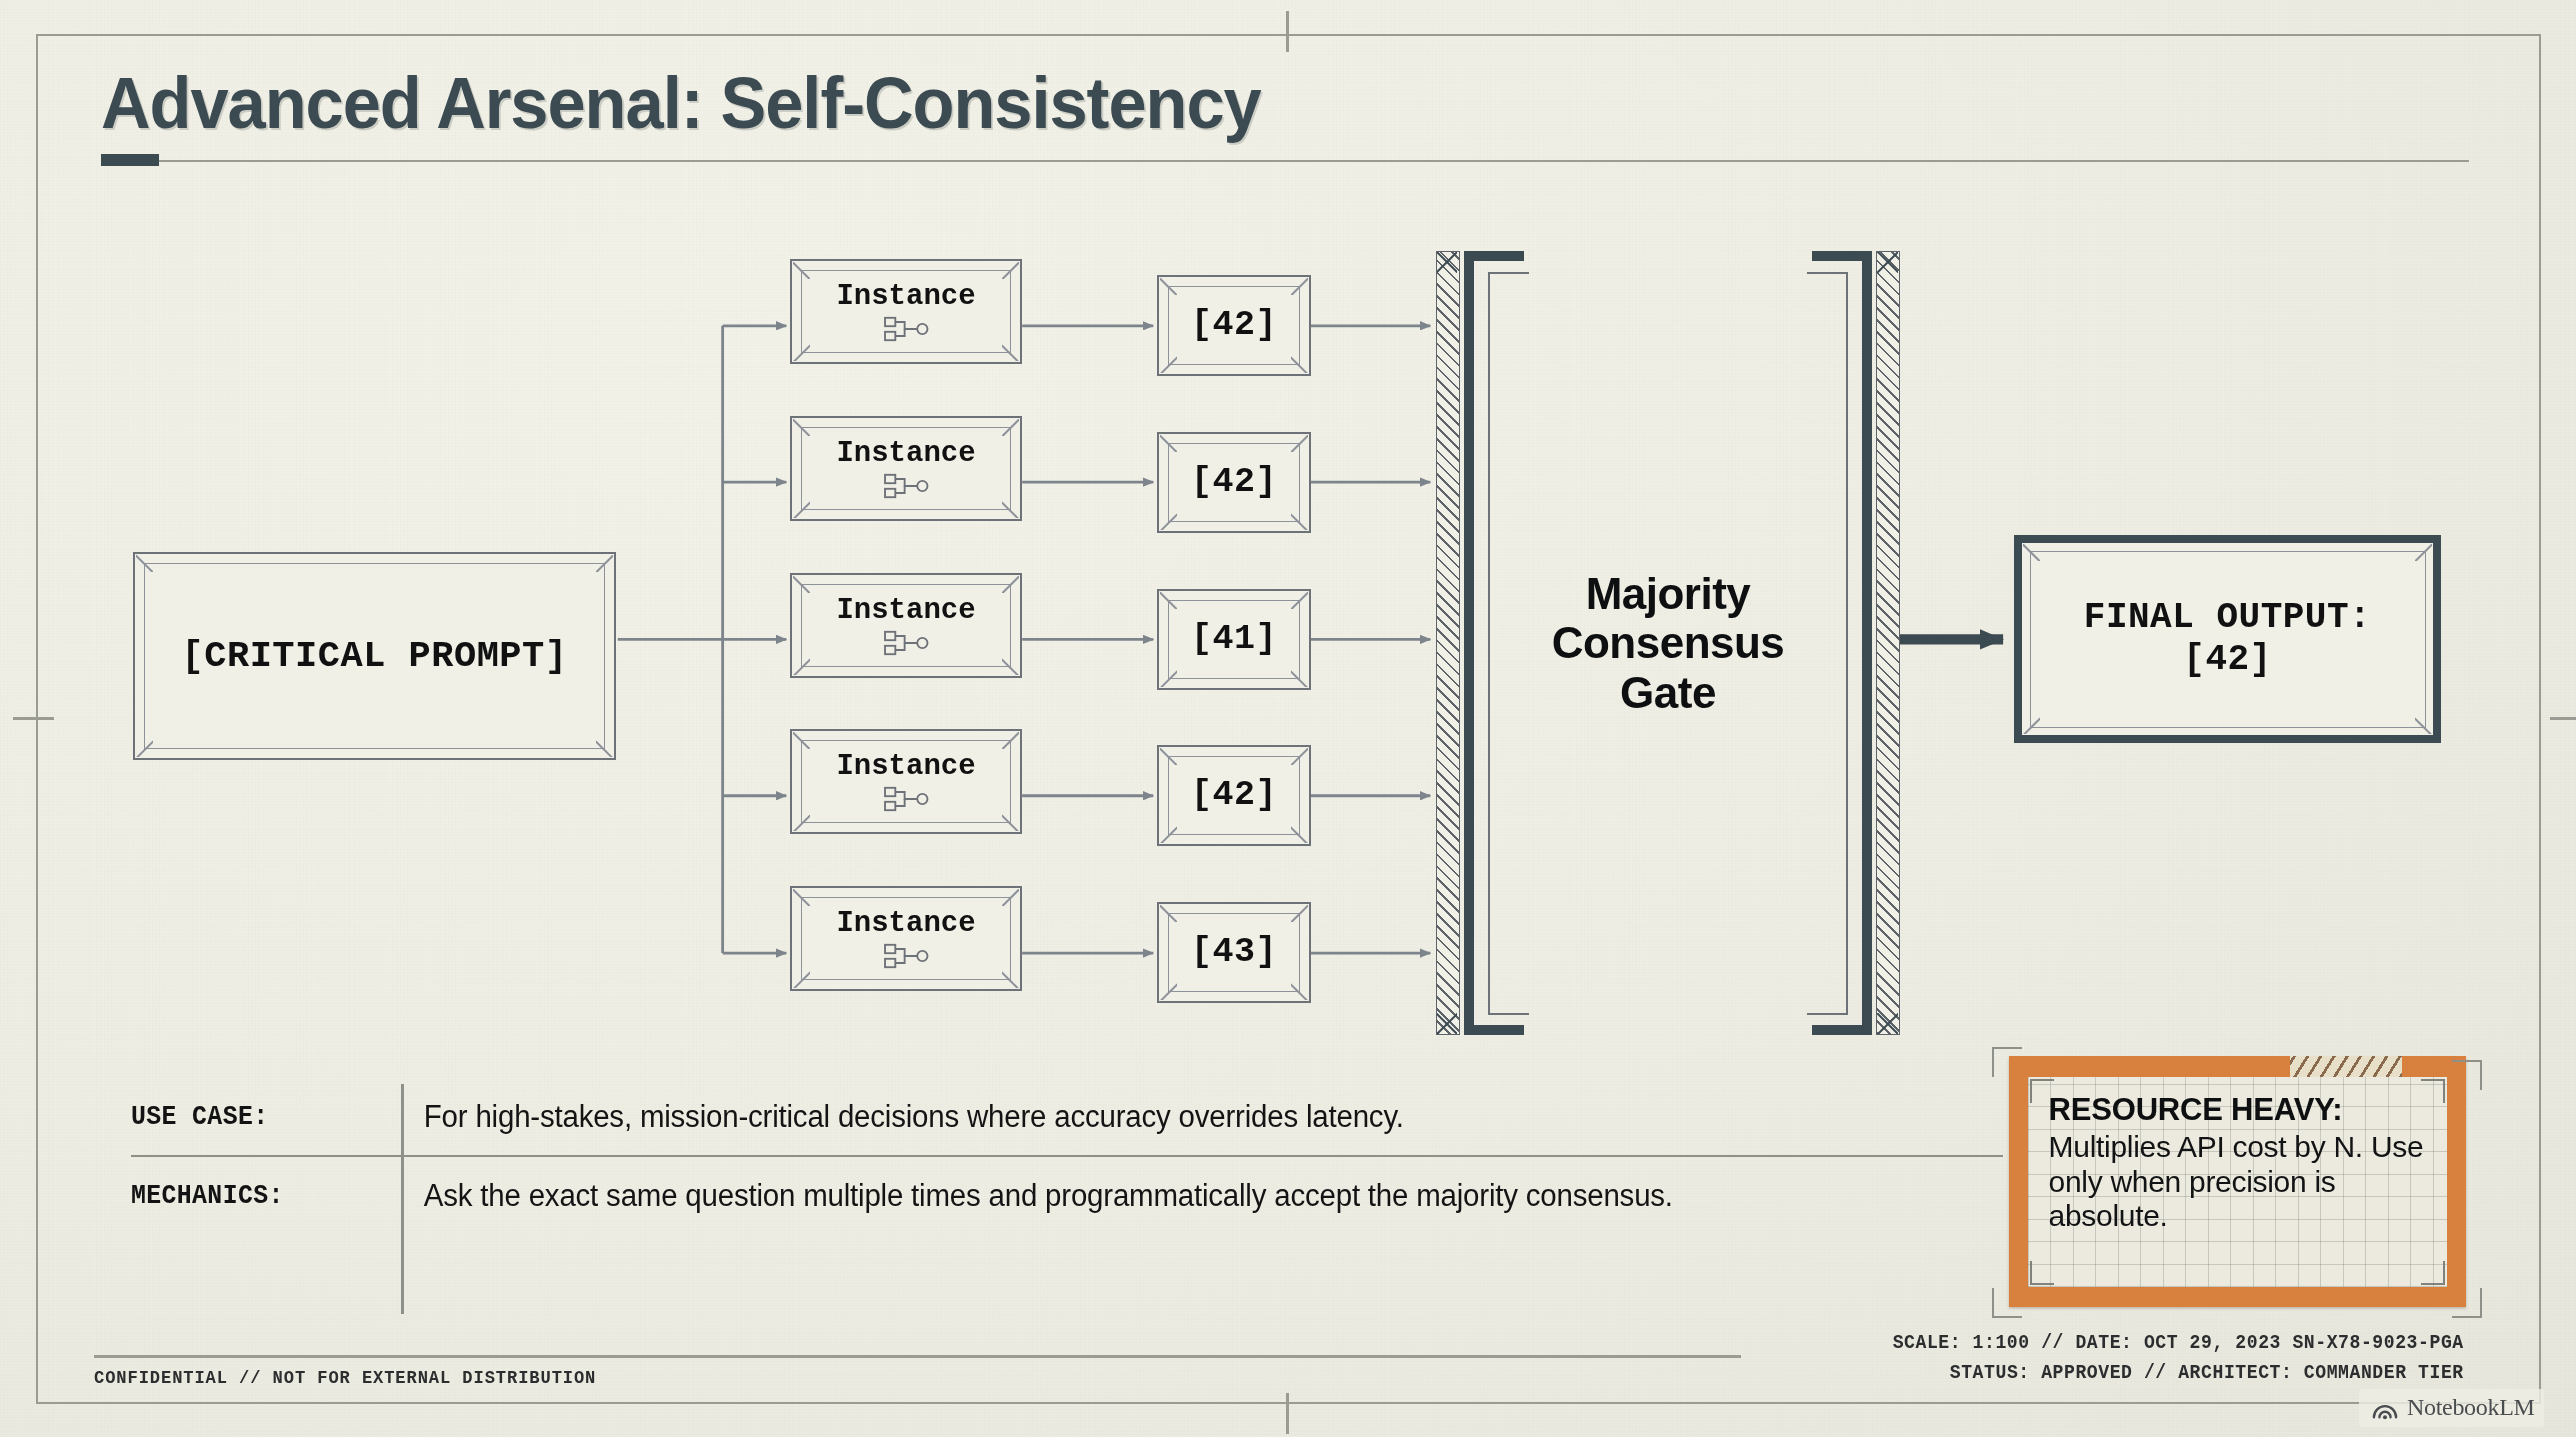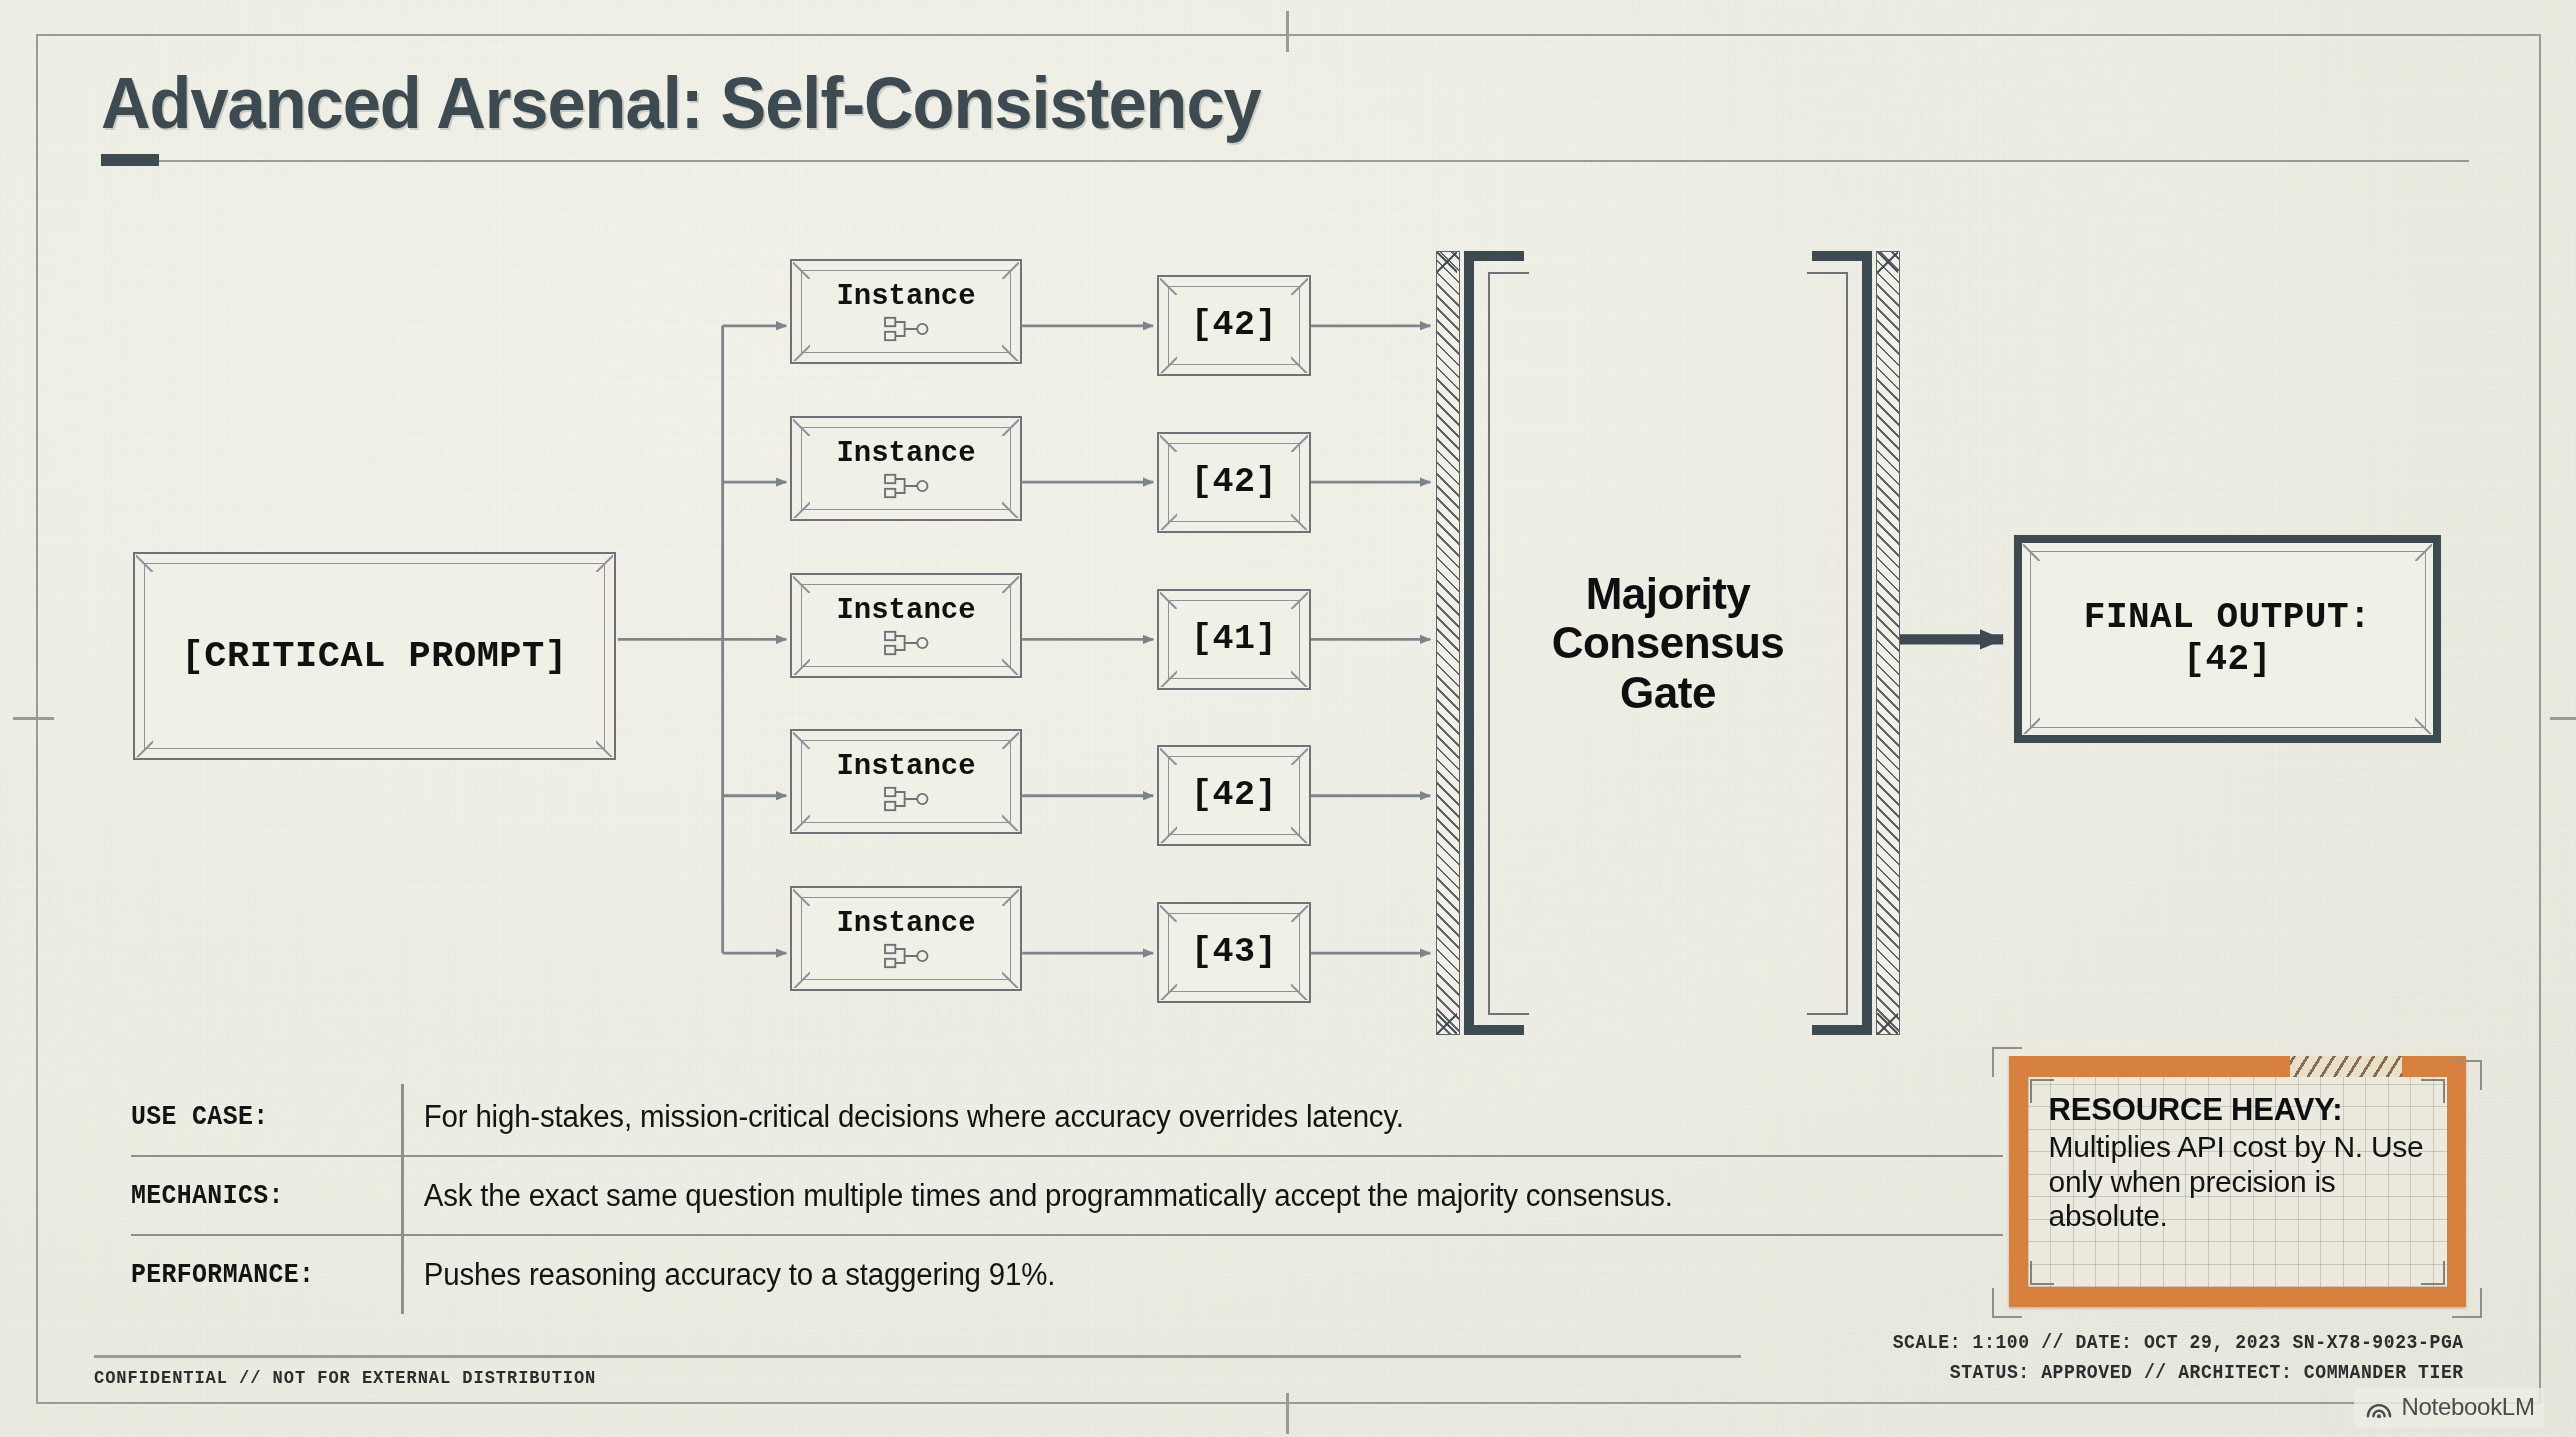--- a/index.html
+++ b/index.html
@@ -387,21 +387,21 @@
     right: 32px; bottom: 11.2px;
     display: flex;
     align-items: center;
     gap: 8.4px;
     background: rgba(238,237,227,.82);
     padding: 5.6px 9.4px 5.6px 11.2px;
     border-radius: 3.7px;
     z-index: 10;
   }
   #watermark .wm-text {
-    font-family: Liberation Sans, sans-serif;
+    font-family: Liberation Serif, serif;
     font-size: 24px;
     color: #4a4d4f;
     letter-spacing: -0.3px;
   }
 </style>
 </head>
 <body>
 
 <div id="slide">
 
@@ -642,24 +642,20 @@
     <div id="spec-divider"></div>
 
     <div class="spec-row">
       <div class="spec-key">USE CASE:</div>
       <div class="spec-val">For high-stakes, mission-critical decisions where accuracy overrides latency.</div>
     </div>
     <div class="spec-row">
       <div class="spec-key">MECHANICS:</div>
       <div class="spec-val">Ask the exact same question multiple times and programmatically accept the majority consensus.</div>
     </div>
-    <div class="spec-row">
-      <div class="spec-key">PERFORMANCE:</div>
-      <div class="spec-val">Pushes reasoning accuracy to a staggering 91%.</div>
-    </div>
   </div>
 
   <div id="callout">
     <span class="callout-outcorner oc-tl"></span>
     <span class="callout-outcorner oc-tr"></span>
     <span class="callout-outcorner oc-bl"></span>
     <span class="callout-outcorner oc-br"></span>
 
     <div class="callout-plate">
       <div class="callout-tab"></div>

